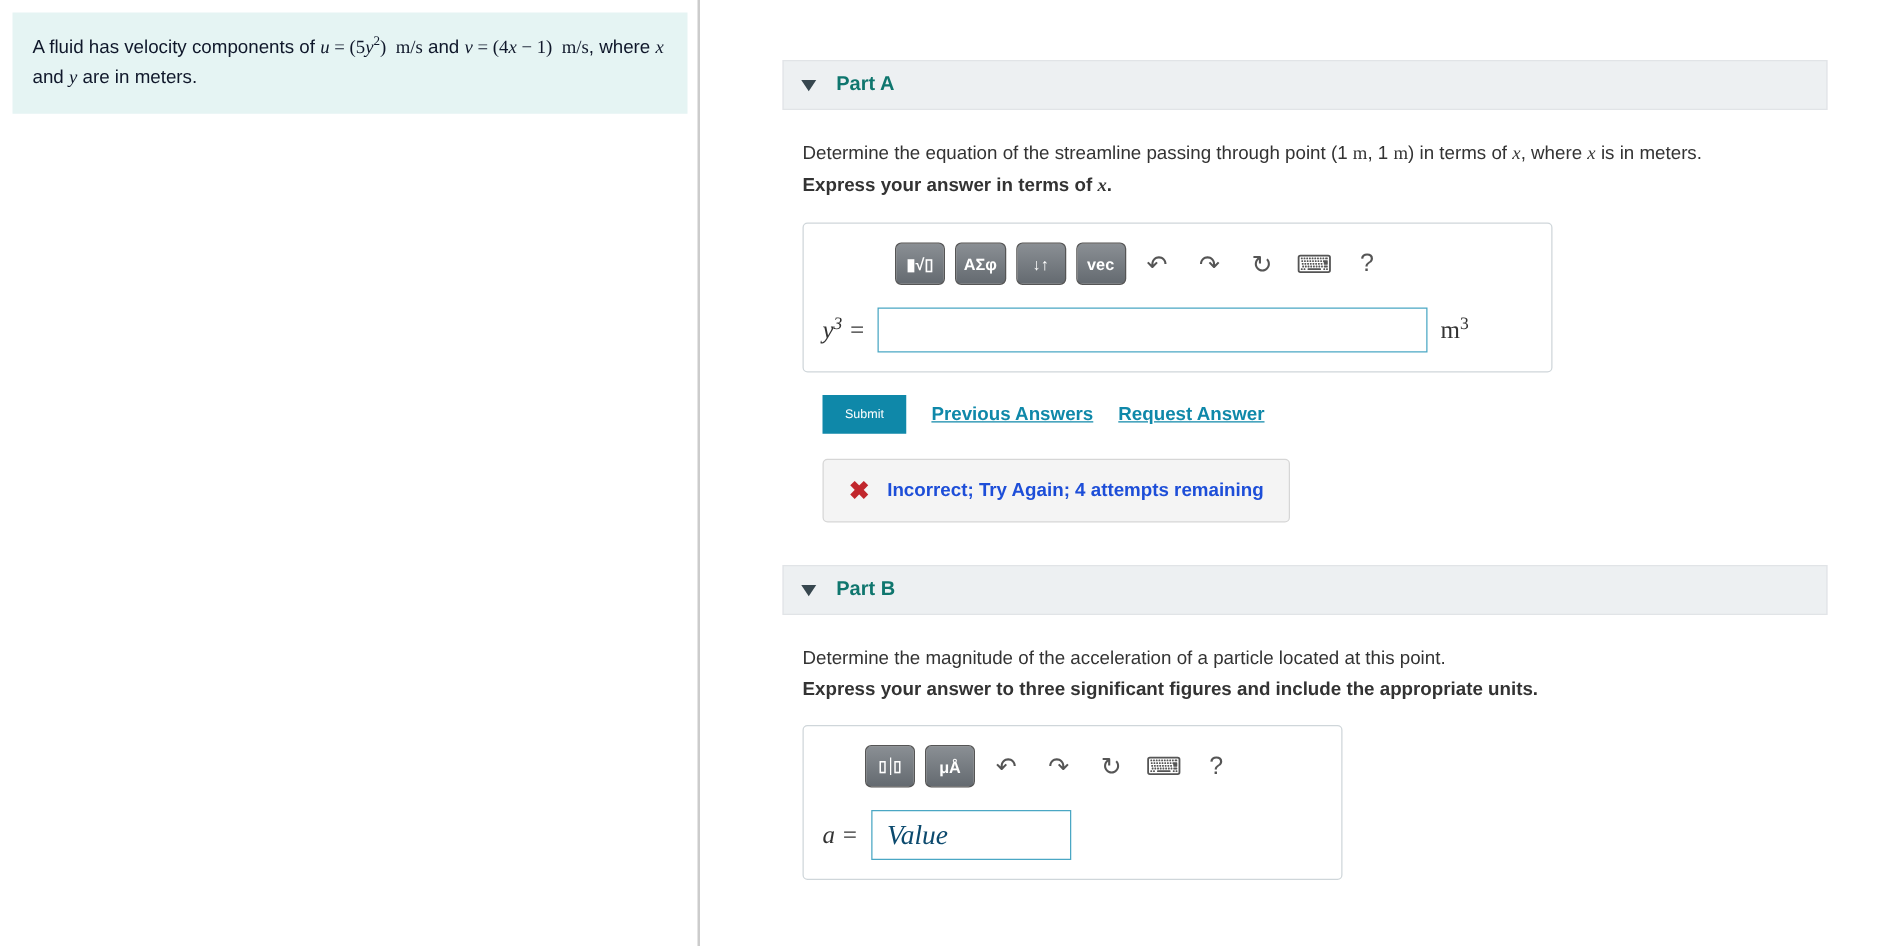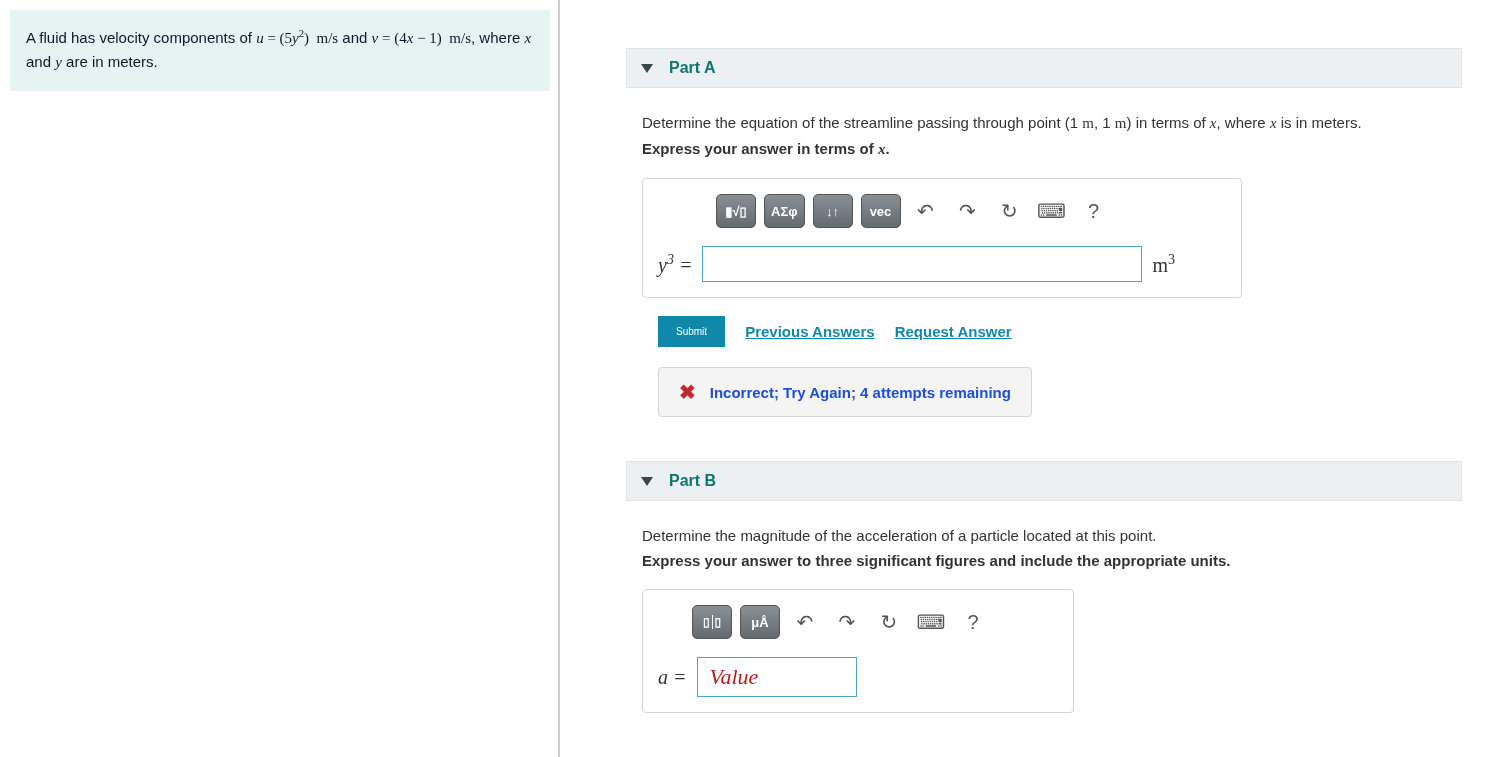--- a/index.html
+++ b/index.html
@@ -21,21 +21,21 @@
   .inrow{display:flex;align-items:center;gap:10px;margin-top:18px;}
   .lbl-math{font-family:'Times New Roman',serif;font-style:italic;font-size:20px;color:#333;}
   .txtfield{border:1px solid #4aa7c4;height:36px;width:440px;background:#fff;}
   .unit{font-family:'Times New Roman',serif;font-size:20px;}
   .submit-row{display:flex;align-items:center;gap:20px;margin-top:18px;margin-left:16px;}
   .btn-submit{background:#0f88a9;color:#ffffff;border:none;padding:10px 18px;font-size:10px;cursor:pointer;}
   .lnk{color:#0f88a9;text-decoration:underline;font-weight:600;cursor:pointer;}
   .feedback{display:inline-flex;align-items:center;gap:14px;background:#f4f4f4;border:1px solid #d6d6d6;border-radius:4px;padding:12px 20px;margin-top:20px;margin-left:16px;}
   .feedback .x{color:#c1272d;font-weight:900;font-size:20px;}
   .feedback b{color:#1d4ed8;}
-  .val-ph,.units-ph{border:1px solid #4aa7c4;height:40px;font-family:'Times New Roman',serif;font-style:italic;font-size:22px;color:#b91c1c;display:flex;align-items:center;padding:0 12px;}
+  .val-ph,.units-ph{border:1px solid #4aa7c4;height:40px;font-family:'Times New Roman',serif;font-style:italic;font-size:22px;color:#0c4a6e;display:flex;align-items:center;padding:0 12px;}
   .val-ph{width:160px;}
   .units-ph{width:165px;}
   sup{font-size:.7em;}
 </style>
 </head>
 <body>
 
 <div class="stage">
   <div class="left">
     <div class="qbox">A fluid has velocity components of <span style="font-family:'Times New Roman',serif;"><i>u</i> = (5<i>y</i><sup>2</sup>)&nbsp; m/s</span> and <span style="font-family:'Times New Roman',serif;"><i>v</i> = (4<i>x</i> − 1)&nbsp; m/s</span>, where <span style="font-family:'Times New Roman',serif;"><i>x</i></span> and <span style="font-family:'Times New Roman',serif;"><i>y</i></span> are in meters.</div>
@@ -75,21 +75,21 @@
         <span class="lnk">Previous Answers</span>
         <span class="lnk">Request Answer</span>
       </div>
 
       <div class="feedback">
         <span class="x">✖</span>
         <b>Incorrect; Try Again; 4 attempts remaining</b>
       </div>
     </div>
 
-    <div class="part-hdr" style="margin-top:44px;">
+    <div class="part-hdr" style="margin-top:34px;">
       <div class="tri"></div>
       <b>Part B</b>
     </div>
     <div class="body">
       <p>Determine the magnitude of the acceleration of a particle located at this point.</p>
       <p><b>Express your answer to three significant figures and include the appropriate units.</b></p>
 
       <div class="panel" style="width:432px;">
         <div class="toolbar" style="margin-left:34px;">
           <div class="tb-btn" style="font-size:12px;">▯<span style="display:inline-block;border-left:1px solid #fff;height:14px;margin:0 2px;"></span>▯</div>

